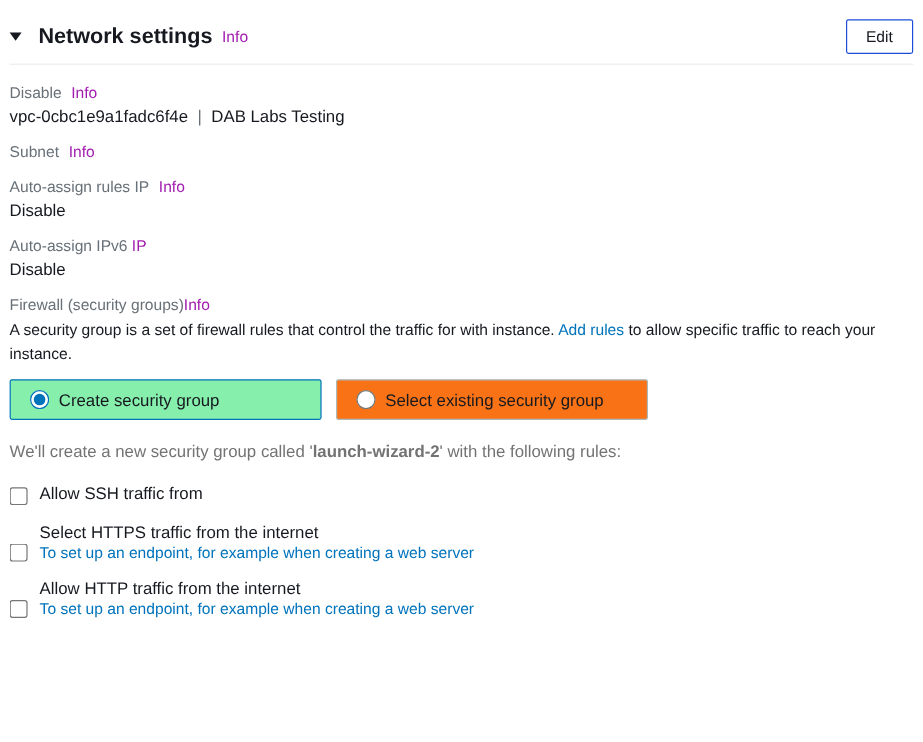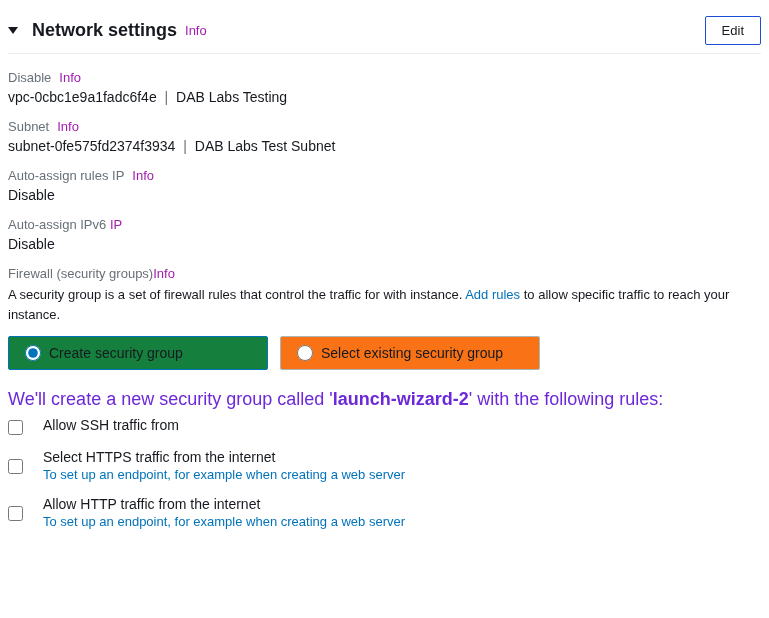--- a/index.html
+++ b/index.html
@@ -114,40 +114,40 @@
       padding: 8px 16px;
       border: 1px solid #aab7b8;
       border-radius: 2px;
       cursor: pointer;
       font-size: 14px;
       background: #f97316;
       min-width: 260px;
     }
     .radio-option.selected {
       border-color: #0073bb;
-      background: #15803d;
+      background: #86efac;
     }
     .radio-option input[type="radio"] {
       accent-color: #0073bb;
       width: 16px;
       height: 16px;
     }
     .new-sg-text {
-      font-size: 18px;
-      color: #6d28d9;
-      margin-bottom: 4px;
+      font-size: 14px;
+      color: #737373;
+      margin-bottom: 16px;
       line-height: 1.5;
     }
     .new-sg-text strong {
       font-weight: 700;
     }
     .checkbox-item {
       display: flex;
-      align-items: center;
-      gap: 20px;
+      align-items: flex-end;
+      gap: 10px;
       margin-bottom: 14px;
     }
     .checkbox-item input[type="checkbox"] {
       margin-top: 2px;
       width: 15px;
       height: 15px;
       flex-shrink: 0;
     }
     .checkbox-content .checkbox-label {
       font-size: 14px;
@@ -182,25 +182,20 @@
       <span>vpc-0cbc1e9a1fadc6f4e</span>
       <span class="separator">|</span>
       <span class="sub-value">DAB Labs Testing</span>
     </div>
   </div>
 
   <div class="field-section">
     <div class="field-label">
       <span>Subnet</span>
       <a class="info-link">Info</a>
-    </div>
-    <div class="field-value">
-      <span>subnet-0fe575fd2374f3934</span>
-      <span class="separator">|</span>
-      <span class="sub-value">DAB Labs Test Subnet</span>
     </div>
   </div>
 
   <div class="field-section">
     <div class="field-label">
       <span>Auto-assign rules IP</span>
       <a class="info-link">Info</a>
     </div>
     <div class="field-value">Disable</div>
   </div>

